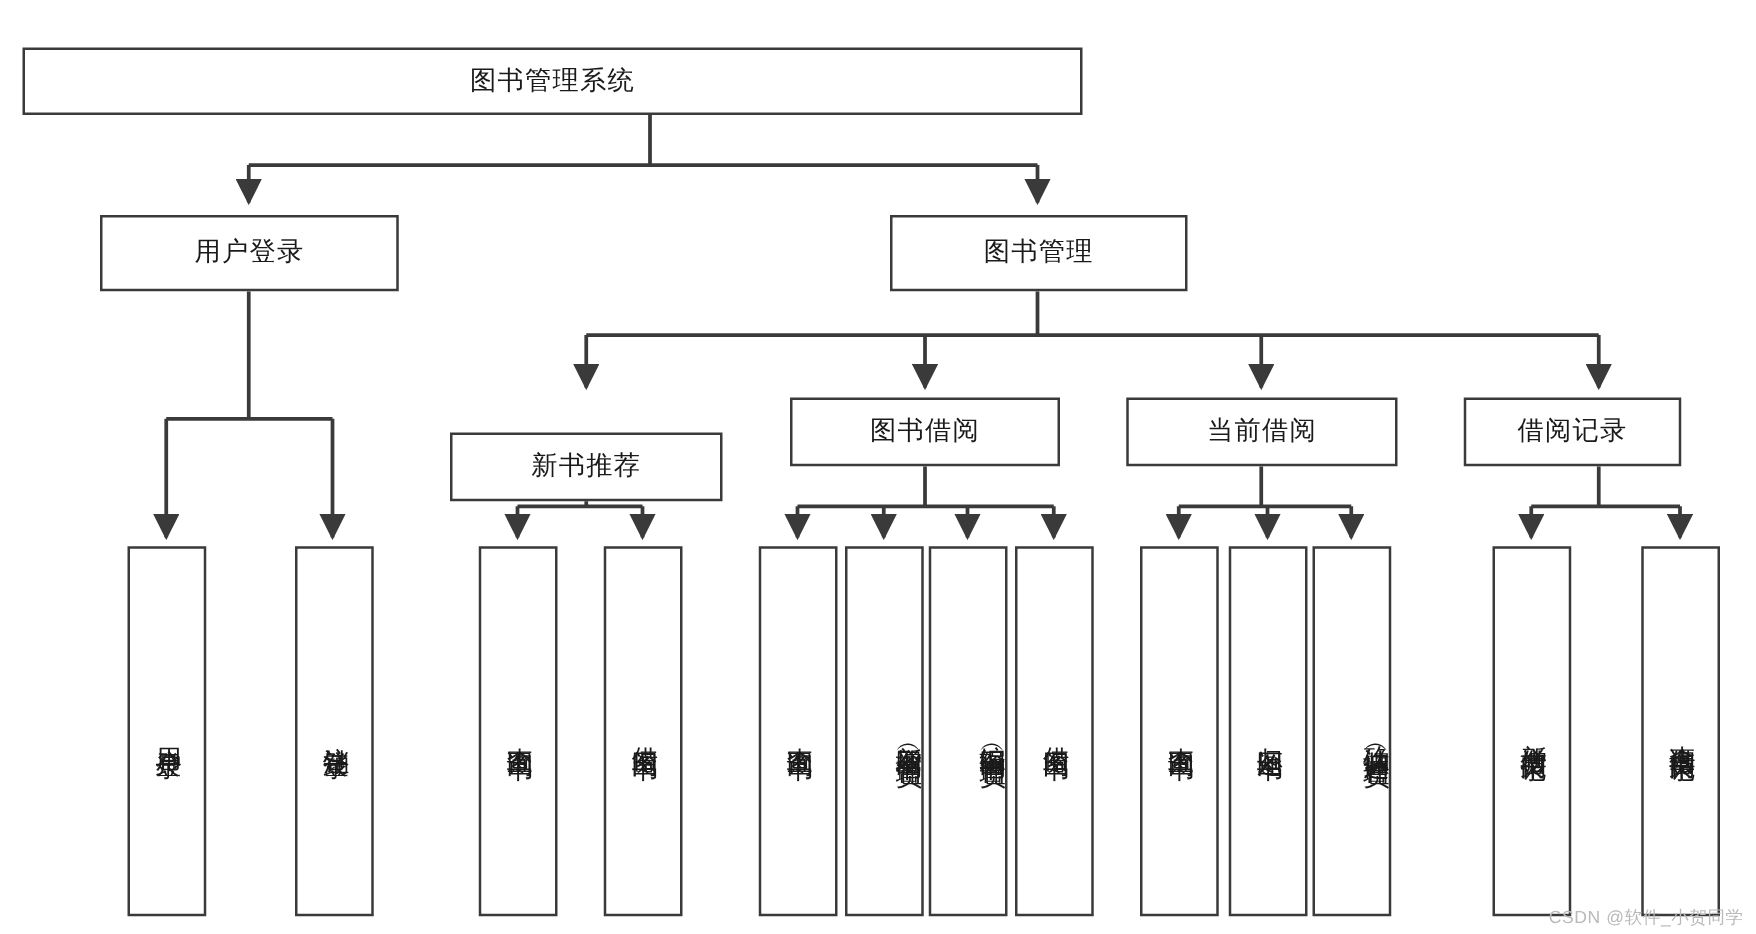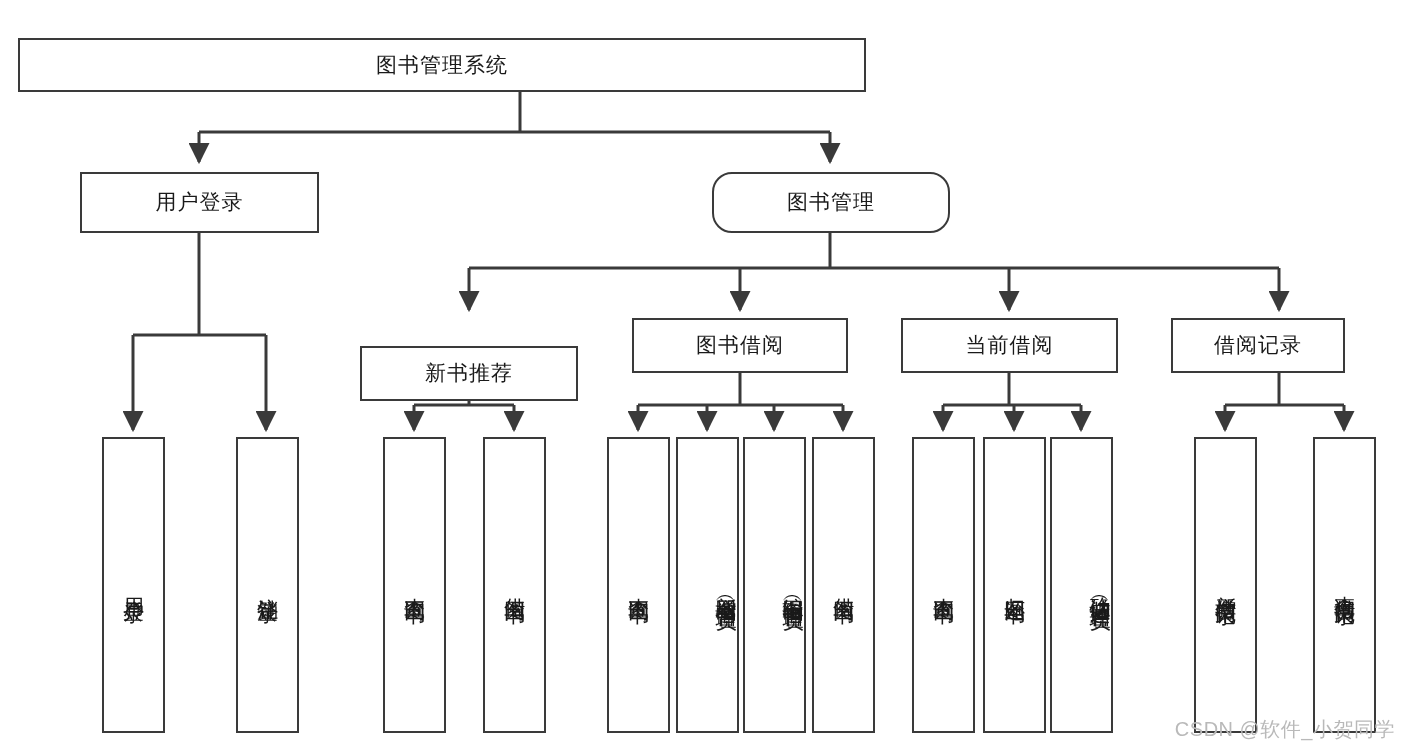--- a/index.html
+++ b/index.html
@@ -52,21 +52,21 @@
   }
   .node-label {
     display: block;
     line-height: 1.08;
     white-space: pre-wrap;
   }
   .watermark {
     position: absolute;
     right: 10px;
     bottom: 4px;
-    font-size: 20px;
+    font-size: 14px;
     color: #b9b9b9;
     letter-spacing: 0.5px;
     white-space: nowrap;
   }
 </style>
 </head>
 <body>
 
 <div id="canvas">
 
@@ -121,21 +121,21 @@
   </svg>
 
   <div class="node horiz" style="left:18px; top:14px; width:848px; height:54px;margin-top:24px;">
     <span class="node-label">图书管理系统</span>
   </div>
 
   <div class="node horiz" style="left:80px; top:172px; width:239px; height:61px;">
     <span class="node-label">用户登录</span>
   </div>
 
-  <div class="node horiz" style="left:712px; top:172px; width:238px; height:61px;border-radius:20px;">
+  <div class="node horiz" style="left:712px; top:172px; width:238px; height:61px;">
     <span class="node-label">图书管理</span>
   </div>
 
   <div class="node horiz" style="left:360px; top:318px; width:218px; height:55px;margin-top:28px;">
     <span class="node-label">新书推荐</span>
   </div>
 
   <div class="node horiz" style="left:632px; top:318px; width:216px; height:55px;">
     <span class="node-label">图书借阅</span>
   </div>

